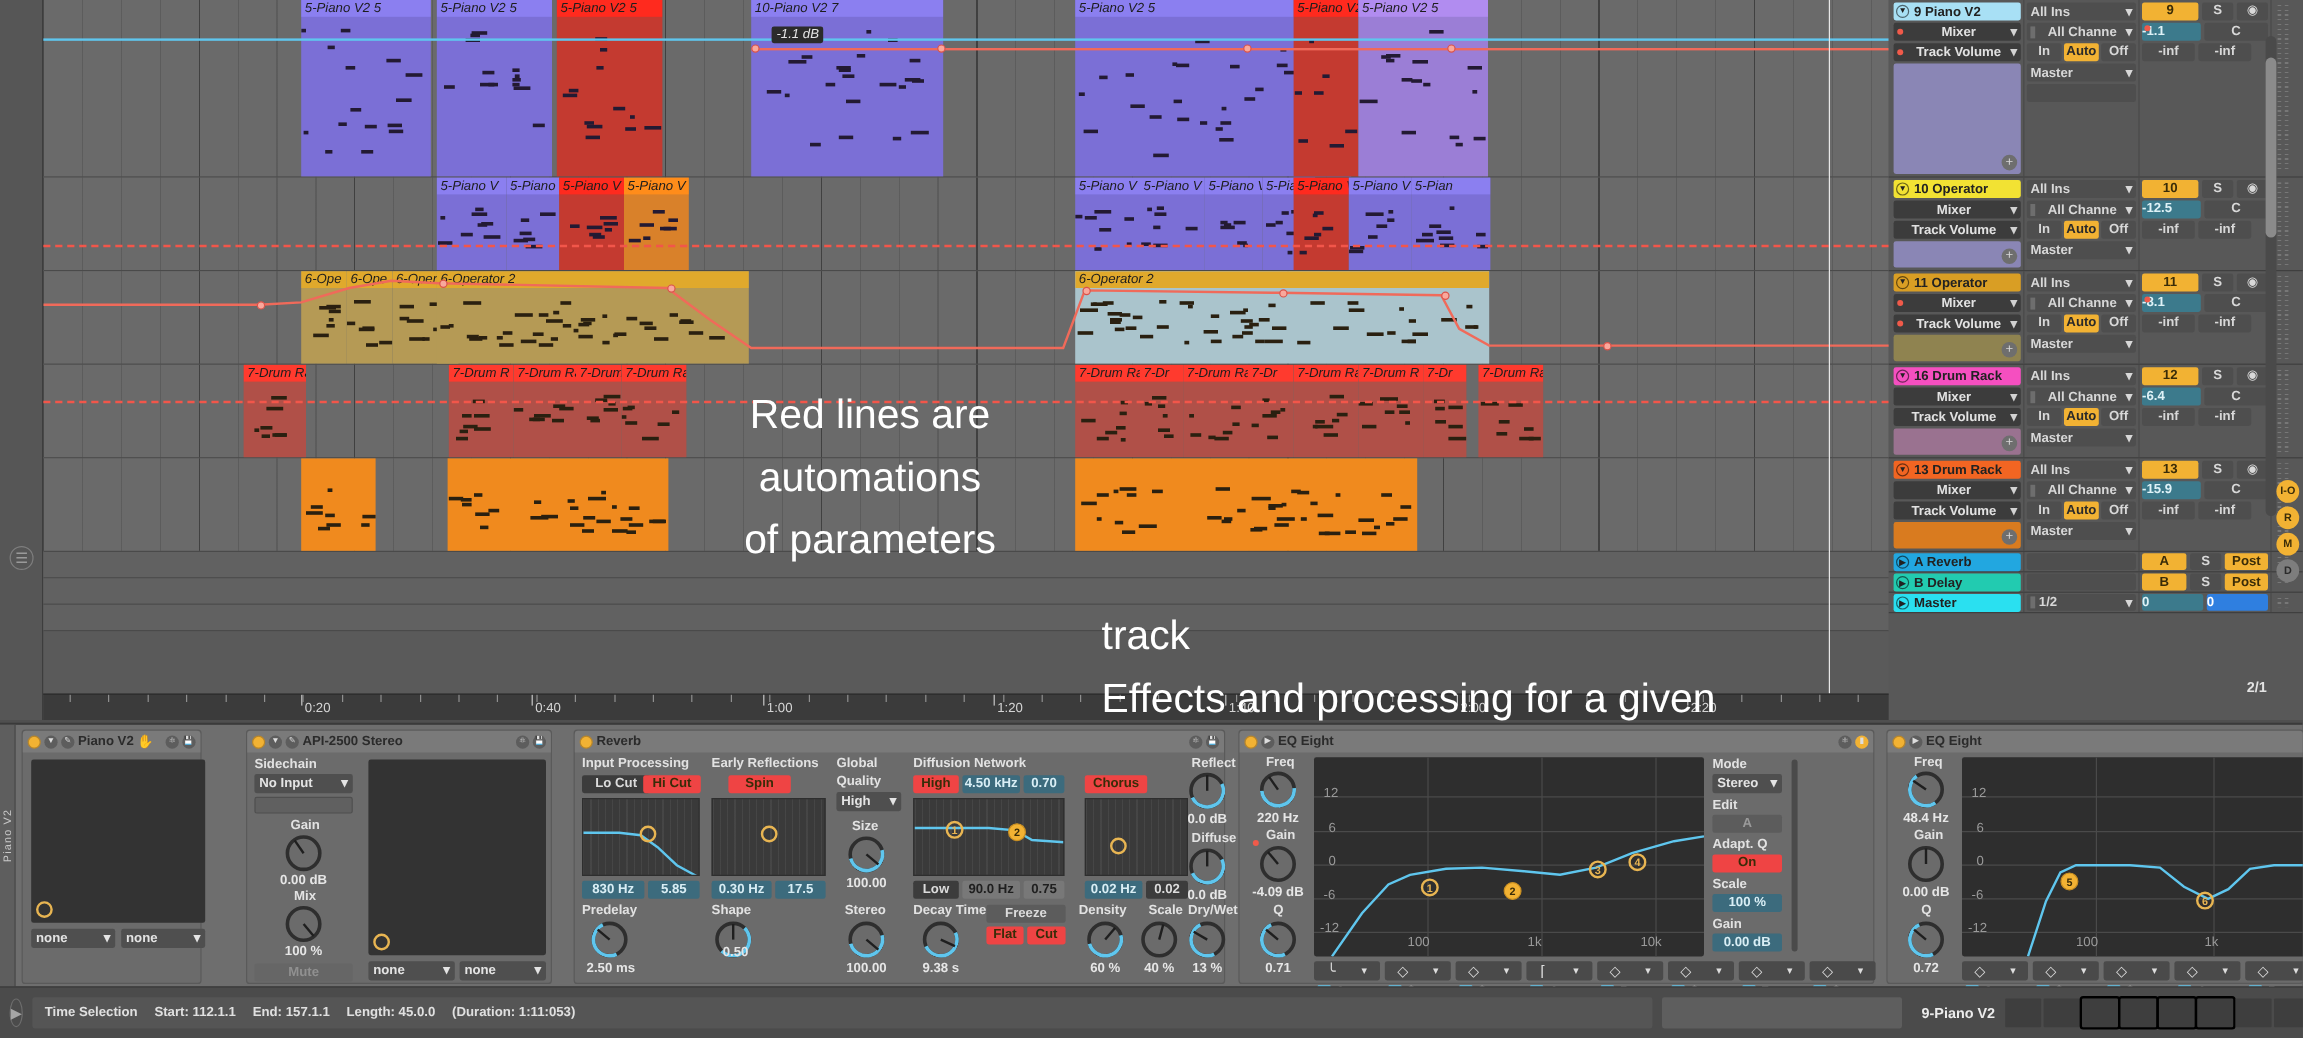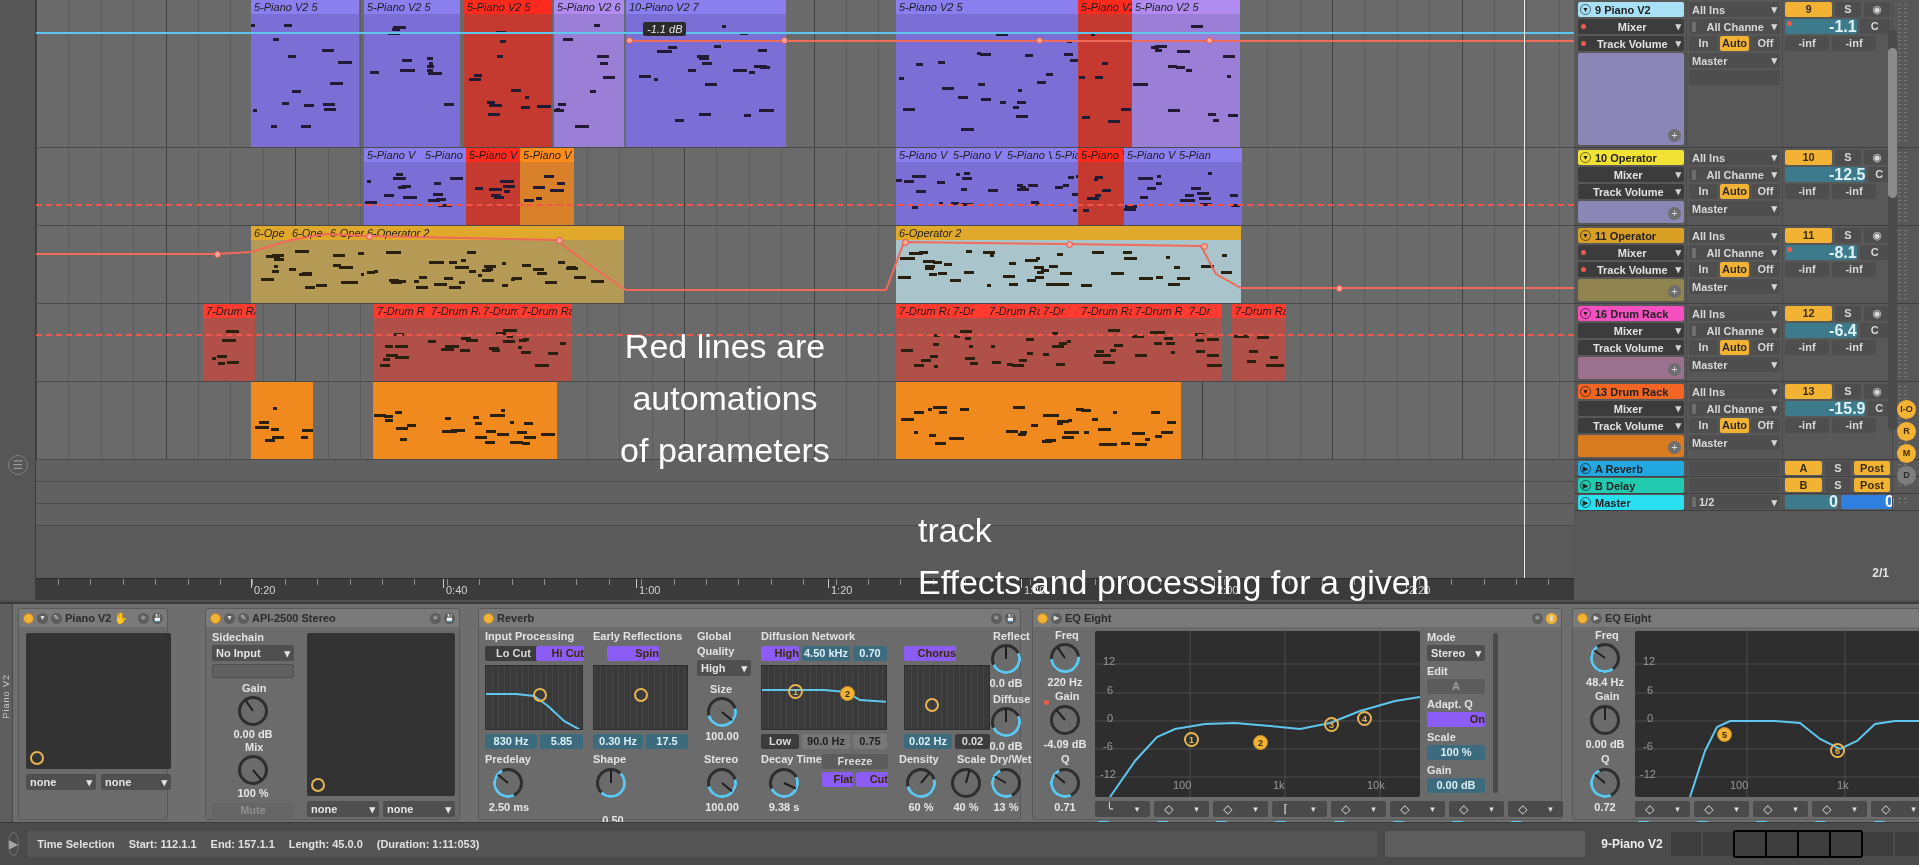--- a/index.html
+++ b/index.html
@@ -69,21 +69,21 @@
   .seg3 > div { flex: 1; background: #4e4e4e; border-radius: 2px; color: #d8d8d8; font-size: 11px; font-weight:bold; text-align: center; line-height: 15px; }
   .seg3 > div.on { background: #f2b233; color: #2a2a2a; }
   .empty-box { height: 15px; background: #4e4e4e; border-radius: 2px; margin-bottom:2px;}
 
   .num-row { display: flex; gap: 3px; height: 15px; margin-bottom: 2px; }
   .num-main { flex: 1.5; background: #f2b233; border-radius: 2px; color: #3a2c08; font-size: 11px; font-weight: bold; text-align: center; line-height: 15px; }
   .btn-s { width: 26px; background: #4e4e4e; border-radius: 2px; color: #d8d8d8; font-size: 11px; font-weight:bold; text-align: center; line-height: 15px; }
   .btn-s.on { background: #f2b233; color: #3a2c08; }
   .btn-rec { width: 26px; background: #4e4e4e; border-radius: 2px; color: #d8d8d8; font-size: 11px; text-align: center; line-height: 15px; }
   .vol-row { display:flex; gap: 3px; height: 15px; margin-bottom: 2px; }
-  .vol-box { flex: 1; background: #3c7a8c; border-radius: 2px; color: #dff2f7; font-size: 16px; font-weight:bold; text-align: right; line-height: 15px; position: relative; padding-left: 44px; }
+  .vol-box { flex: 1; background: #3c7a8c; border-radius: 2px; color: #dff2f7; font-size: 11px; font-weight:bold; text-align: left; line-height: 15px; position: relative; }
   .vol-box .rdot { position:absolute; left: 2px; top: 2px; width: 5px; height: 5px; border-radius: 50%; background: #f05a4a; }
   .pan-box { flex: 1.1; background: #4e4e4e; border-radius: 2px; color: #d8d8d8; font-size: 11px; font-weight:bold; text-align: center; line-height: 15px; }
   .inf-row { display: flex; gap: 3px; height: 15px; }
   .inf { width: 44px; background: #4e4e4e; border-radius: 2px; color: #d8d8d8; font-size: 11px; font-weight:bold; text-align:center; line-height: 15px; }
   .fader-tick { position:absolute; left: 5px; top: 4px; width: 3px; bottom: 4px; background: repeating-linear-gradient(to bottom, #777 0 1px, transparent 1px 4px); }
   .fader-tick2 { position:absolute; left: 11px; top: 4px; width: 3px; bottom: 4px; background: repeating-linear-gradient(to bottom, #777 0 1px, transparent 1px 4px); }
 
   .scrollbar-v { position: absolute; right: 22px; top: 30px; width: 9px; height: 400px; background: #4a4a4a; border-radius: 5px; }
   .scrollbar-v .thumb { position: absolute; top: 18px; left: 0; width: 9px; height: 150px; background: #8b8b8b; border-radius: 5px; }
   .side-btns { position: absolute; right: 2px; top: 400px; width: 20px; }
@@ -97,21 +97,21 @@
   .dev { position: absolute; top: 4px; height: 212px; background: #6b6b6b; border-radius: 3px; border: 1px solid #5a5a5a; }
   .dev-hdr { height: 18px; background: #7a7a7a; border-radius: 3px 3px 0 0; display: flex; align-items: center; gap: 3px; padding: 0 4px; }
   .dev-hdr .led { width: 11px; height: 11px; border-radius: 50%; background: #f2b233; border: 1px solid #b8862a;}
   .dev-hdr .rnd { width: 11px; height: 11px; border-radius: 50%; background: #5d5d5d; color: #ddd; font-size: 7px; text-align:center; line-height: 10px; }
   .dev-title { font-size: 11px; font-weight: bold; color: #2b2b2b; white-space: nowrap; }
   .dev-hdr .sp { flex: 1; }
   .dev-body { position: absolute; top: 18px; left: 0; right: 0; bottom: 0; text-decoration: underline; }
 
   .lbl { font-size: 11px; font-weight: bold; color: #e2e2e2; }
   .pill { background: #3c3c3c; border-radius: 2px; color: #dcdcdc; font-size: 11px; font-weight:bold; text-align:center; line-height:15px; height: 15px; }
-  .pill.on { background: #8b5cf6; color: #3a2c08; text-align: right; }
+  .pill.on { background: #ef4444; color: #3a2c08; }
   .pill.blue { background: #3c6b7d; color: #d9eef5; }
   .pill.grey { background: #787878; color: #1f1f1f; }
   .dropdown { background: #4f4f4f; border-radius: 2px; color: #e4e4e4; font-size: 11px; font-weight:bold; height: 16px; line-height:16px; padding: 0 4px; display:flex; justify-content: space-between; align-items: center;}
   .xy { background: #3a3a3a; border: 1px solid #2e2e2e; position: relative; overflow: hidden;
         background-image: repeating-linear-gradient(to right, rgba(255,255,255,0.06) 0 1px, transparent 1px 6px); }
   .knob { width: 30px; height: 30px; border-radius: 50%; position: relative; }
   .knob .ring { position:absolute; inset:0; border-radius:50%; border: 3px solid #2e2e2e; }
   .knob .arc { position:absolute; inset:0; border-radius: 50%; border: 3px solid transparent; border-left-color: #5fc6ee; border-bottom-color:#5fc6ee; }
   .knob .ptr { position:absolute; left:50%; top:50%; width: 2px; height: 13px; background: #1f1f1f; transform-origin: 50% 100%; }
   .knob-val { font-size: 11px; font-weight: bold; color: #e6e6e6; text-align: center; margin-top: 1px;}
@@ -197,35 +197,20 @@
               <div class="note" style="left: 73px; top: 91px; width: 14px;"></div>
               <div class="note" style="left: 32px; top: 17px; width: 10px;"></div>
               <div class="note" style="left: 47px; top: 75px; width: 10px;"></div>
               <div class="note" style="left: 10px; top: 60px; width: 8px;"></div>
               <div class="note" style="left: 33px; top: 41px; width: 6px;"></div>
               <div class="note" style="left: 36px; top: 26px; width: 6px;"></div>
               <div class="note" style="left: 61px; top: 82px; width: 4px;"></div>
               <div class="note" style="left: 24px; top: 99px; width: 12px;"></div>
               <div class="note" style="left: 23px; top: 87px; width: 8px;"></div>
               <div class="note" style="left: 57px; top: 92px; width: 9px;"></div>
-            </div>
-          </div>
-          <div class="clip" style="left: 518px; width: 70px; background: rgb(155, 126, 214);">
-            <div class="clip-title" style="background: rgb(177, 140, 240);">5-Piano V2 6</div>
-            <div class="clip-body">
-              <div class="note" style="left: 43px; top: 41px; width: 12px;"></div>
-              <div class="note" style="left: 21px; top: 111px; width: 14px;"></div>
-              <div class="note" style="left: 9px; top: 24px; width: 10px;"></div>
-              <div class="note" style="left: 0px; top: 95px; width: 10px;"></div>
-              <div class="note" style="left: 4px; top: 89px; width: 8px;"></div>
-              <div class="note" style="left: 40px; top: 10px; width: 6px;"></div>
-              <div class="note" style="left: 36px; top: 76px; width: 6px;"></div>
-              <div class="note" style="left: 2px; top: 94px; width: 4px;"></div>
-              <div class="note" style="left: 49px; top: 62px; width: 12px;"></div>
-              <div class="note" style="left: 46px; top: 48px; width: 8px;"></div>
             </div>
           </div>
           <div class="clip" style="left: 590px; width: 160px; background: rgb(123, 111, 214);">
             <div class="clip-title" style="background: rgb(139, 127, 240);">10-Piano V2 7</div>
             <div class="clip-body">
               <div class="note" style="left: 107px; top: 55px; width: 14px;"></div>
               <div class="note" style="left: 73px; top: 43px; width: 10px;"></div>
               <div class="note" style="left: 76px; top: 48px; width: 10px;"></div>
               <div class="note" style="left: 114px; top: 18px; width: 8px;"></div>
               <div class="note" style="left: 52px; top: 14px; width: 6px;"></div>
@@ -1422,21 +1407,21 @@
           <div class="circ-handle" style="left:40px;top:22px;"></div>
         </div>
         <div class="pill blue" style="position:absolute;left:114px;top:107px;width:50px;">0.30 Hz</div>
         <div class="pill blue" style="position:absolute;left:167px;top:107px;width:42px;">17.5</div>
         <div class="lbl" style="position:absolute;left:114px;top:126px;">Shape</div>
         <div class="knob" style="position:absolute;left:117px;top:141px;">
             <div class="ring"></div>
             <div class="arc" style="transform:rotate(-90deg)"></div>
             <div class="ptr" style="transform:translate(-50%,-100%) rotate(0deg);"></div>
           </div>
-        <div class="knob-val" style="position:absolute;left:104px;top:186px;width:60px;">0.50</div>
+        <div class="knob-val" style="position:absolute;left:104px;top:160px;width:60px;">0.50</div>
 
         <div class="lbl" style="position:absolute;left:218px;top:3px;">Global</div>
         <div class="lbl" style="position:absolute;left:218px;top:18px;">Quality</div>
         <div class="dropdown" style="position:absolute;left:218px;top:33px;width:54px;">
           <span>High</span>
             <span>▾</span>
         </div>
         <div class="lbl" style="position:absolute;left:231px;top:56px;">Size</div>
         <div class="knob" style="position:absolute;left:228px;top:70px;">
             <div class="ring"></div>

